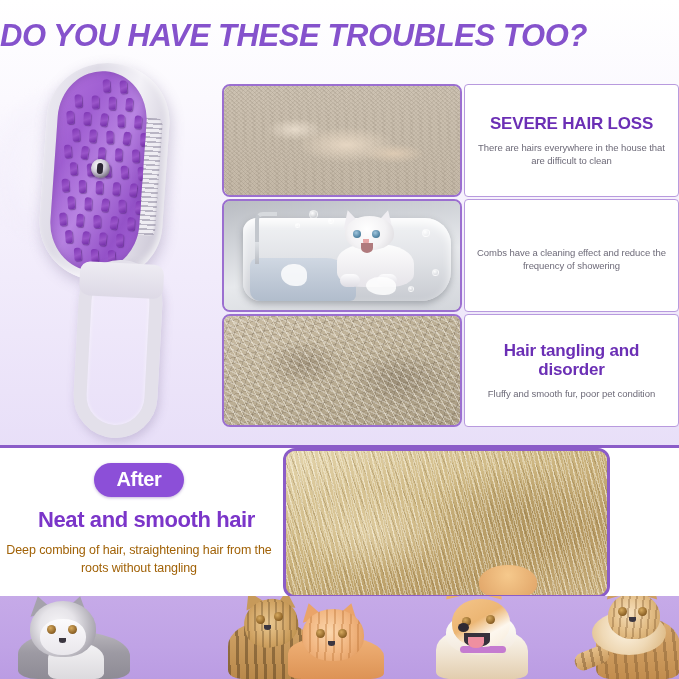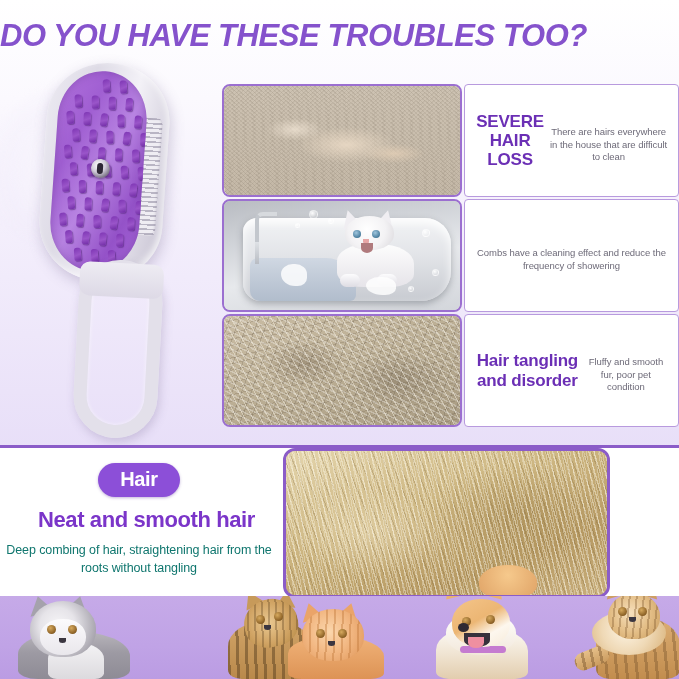--- a/index.html
+++ b/index.html
@@ -99,21 +99,21 @@
   .row{ position:relative; height:113px; margin-bottom:2px; display:flex; }
   .row-photo{
     width:240px; height:113px; flex:0 0 240px;
     border:2px solid #9b6fd0; border-radius:8px;
     overflow:hidden; position:relative; background:#ddd;
   }
   .row-card{
     flex:1; height:113px; margin-left:2px;
     border:1px solid #b89ade; border-radius:4px;
     background:#ffffff;
-    display:flex; flex-direction:row; align-items:center; justify-content:center;
+    display:flex; flex-direction:column; align-items:center; justify-content:center;
     padding:4px 8px;
   }
   .row-title{
     color:#6b2fb5; font-size:17px; font-weight:bold; text-align:center;
     line-height:1.12; letter-spacing:-0.2px;
   }
   .row-sub{
     color:#6d6a78; font-size:9.5px; text-align:center; line-height:1.35;
     margin-top:9px; letter-spacing:-0.05px;
   }
@@ -240,21 +240,21 @@
     display:inline-block; padding:5px 22px 6px; border-radius:20px;
     background:#8c4fd8; color:#ffffff;
     font-size:20px; font-weight:bold; letter-spacing:-0.3px;
     box-shadow:0 1px 3px rgba(90,45,150,.35);
   }
   .after-title{
     margin-top:10px; color:#7b35c9; font-size:22px; font-weight:bold;
     letter-spacing:-0.4px; text-align:center;margin-left:15px;
   }
   .after-sub{
-    margin-top:9px; color:#0f766e; font-size:12.5px; line-height:1.4;
+    margin-top:9px; color:#a16207; font-size:12.5px; line-height:1.4;
     text-align:center; letter-spacing:-0.1px;
   }
   .after-photo{
     position:absolute; left:283px; top:-3px; width:327px; height:150px;
     border:3px solid #8b5cc8; border-radius:12px; overflow:hidden;
     background:#c9b18a;
   }
   .ph-fur-smooth{
     position:absolute; inset:0;
     background:
@@ -566,21 +566,21 @@
         <div class="row-title">Hair tangling and disorder</div>
         <div class="row-sub">Fluffy and smooth fur, poor pet condition</div>
       </div>
     </div>
 
   </div>
 </div>
 
 <div class="after-section">
   <div class="after-left">
-    <div class="after-badge">Hair</div>
+    <div class="after-badge">After</div>
     <div class="after-title">Neat and smooth hair</div>
     <div class="after-sub">Deep combing of hair, straightening hair from the roots without tangling</div>
   </div>
   <div class="after-photo">
     <div class="ph-fur-smooth"></div>
     <div class="smooth-cat-ear"></div>
   </div>
 </div>
 
 <div class="pets-band">

